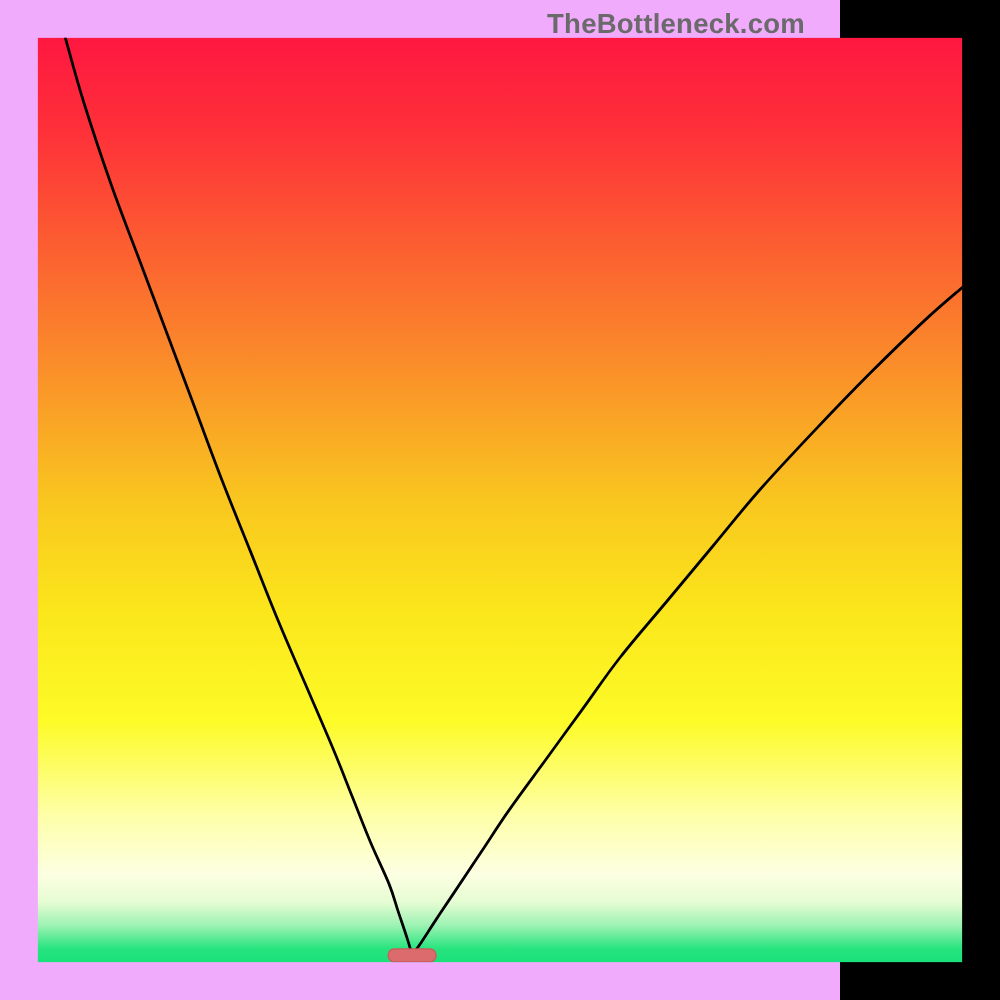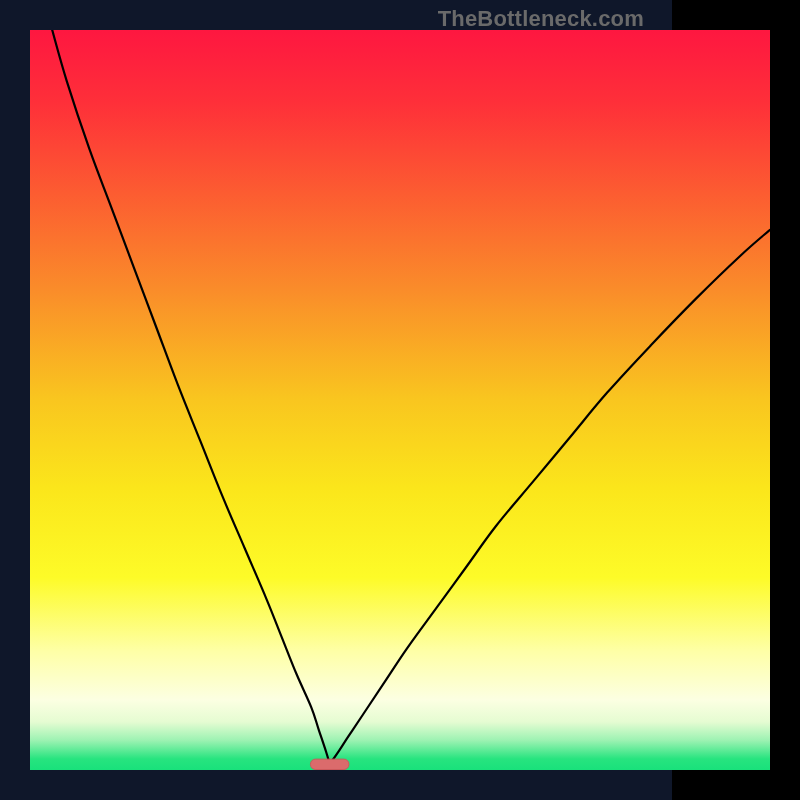--- a/index.html
+++ b/index.html
@@ -10,21 +10,21 @@
     overflow: hidden;
     background: #000;
     font-family: Arial, Helvetica, sans-serif;
   }
   .frame {
     position: absolute;
     left: 0;
     top: 0;
     width: 672px;
     height: 800px;
-    background: #0f172a;
+    background: #f0abfc;
   }
   .plot {
     position: absolute;
     left: 30px;
     top: 30px;
     width: 740px;
     height: 740px;
     overflow: hidden;
   }
   .gradient, .curve-svg {

